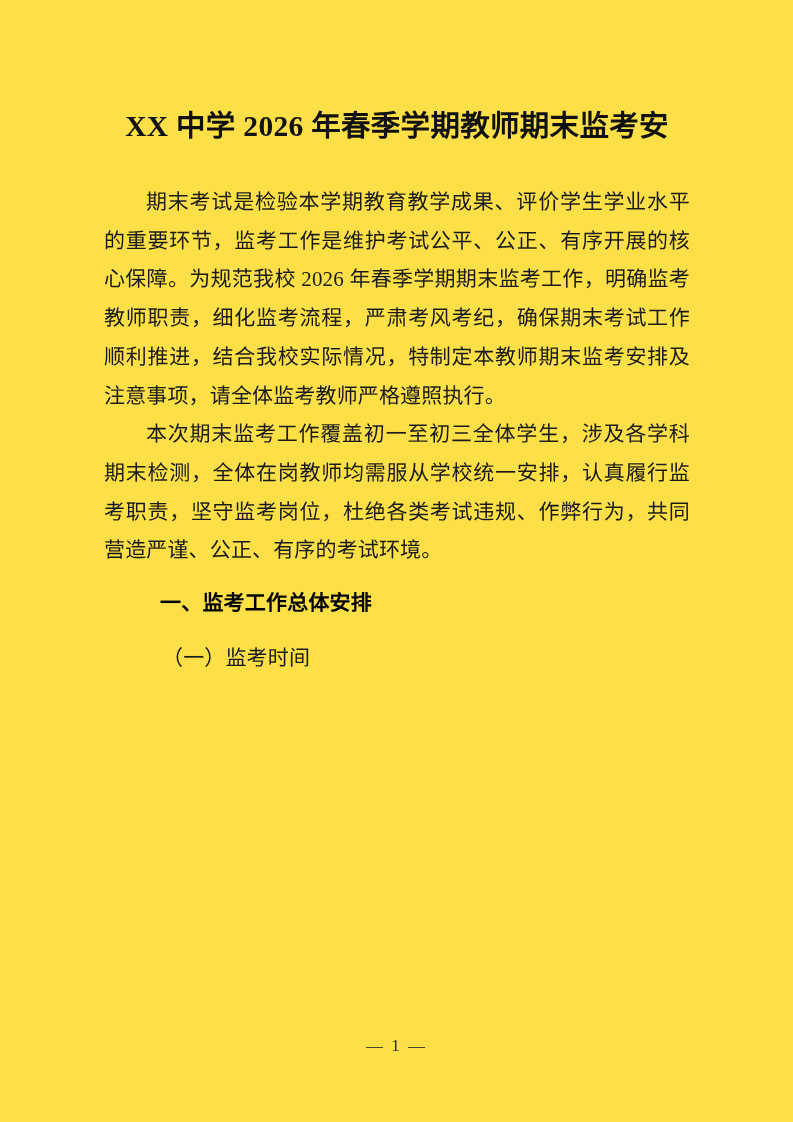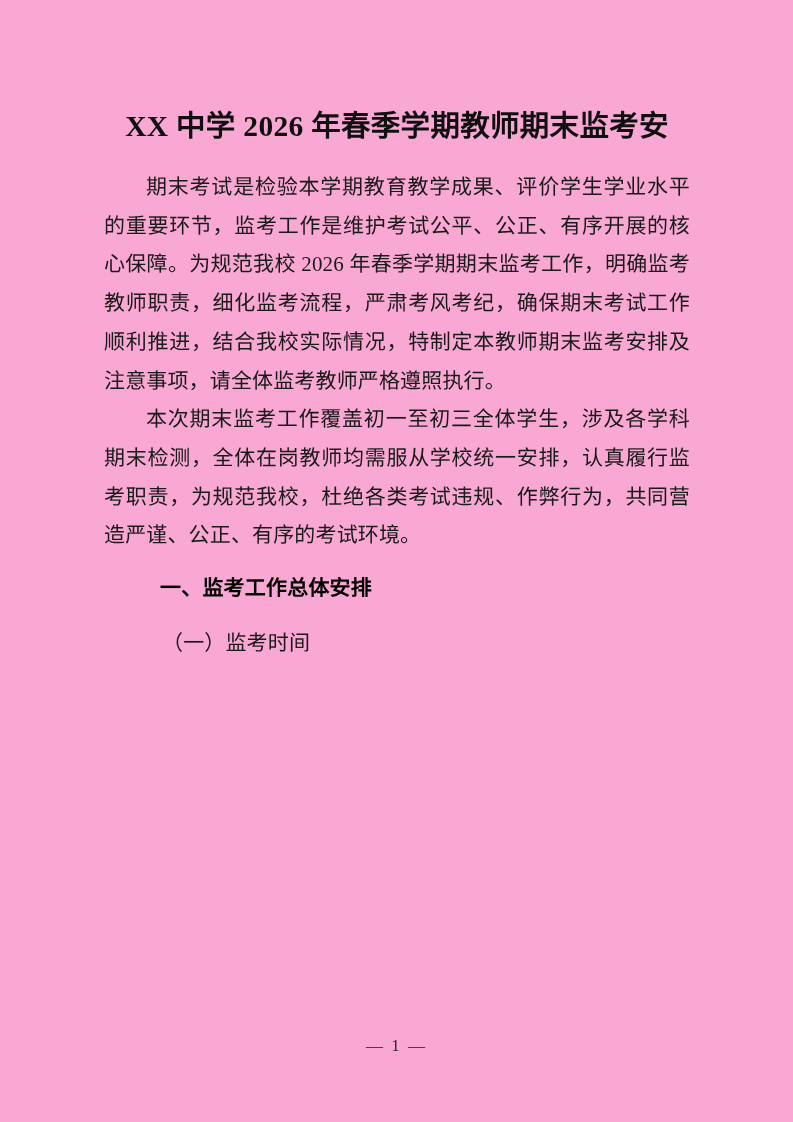--- a/index.html
+++ b/index.html
@@ -17,21 +17,21 @@
     color: #000000;
     -webkit-font-smoothing: antialiased;
   }
 
   .page {
     position: absolute;
     left: 0;
     top: 0;
     width: 793px;
     height: 1122px;
-    background: #f9a8d4;
+    background: #fde047;
     box-sizing: border-box;
   }
 
   .content {
     position: absolute;
     left: 104px;
     top: 104px;
     width: 586px;
   }
 
@@ -55,21 +55,21 @@
     line-height: 38.7px;
     text-align: justify;
     text-justify: inter-ideograph;
     text-indent: 2em;
     margin: 0;
     color: #1a1a1a;
     letter-spacing: 0.15px;
   }
 
   .para.first-body {
-    margin-top: 20px;
+    margin-top: 35px;
   }
 
   
   .h1-cn {
     font-family: "Liberation Sans", "DejaVu Sans", sans-serif;
     font-weight: 700;
     font-size: 21px;
     line-height: 38.7px;
     text-indent: 2em;
     margin: 14px;
@@ -109,21 +109,21 @@
 <div class="page">
 
   <div class="content">
 
     <h1 class="doc-title">
       <span>XX 中学 2026 年春季学期教师期末监考安</span><br>
     </h1>
 
     <p class="para first-body">期末考试是检验本学期教育教学成果、评价学生学业水平的重要环节，监考工作是维护考试公平、公正、有序开展的核心保障。为规范我校 2026 年春季学期期末监考工作，明确监考教师职责，细化监考流程，严肃考风考纪，确保期末考试工作顺利推进，结合我校实际情况，特制定本教师期末监考安排及注意事项，请全体监考教师严格遵照执行。</p>
 
-    <p class="para">本次期末监考工作覆盖初一至初三全体学生，涉及各学科期末检测，全体在岗教师均需服从学校统一安排，认真履行监考职责，为规范我校，杜绝各类考试违规、作弊行为，共同营造严谨、公正、有序的考试环境。</p>
+    <p class="para">本次期末监考工作覆盖初一至初三全体学生，涉及各学科期末检测，全体在岗教师均需服从学校统一安排，认真履行监考职责，坚守监考岗位，杜绝各类考试违规、作弊行为，共同营造严谨、公正、有序的考试环境。</p>
 
     <p class="h1-cn">一、监考工作总体安排</p>
 
     <p class="h2-cn">（一）监考时间</p>
 
 
 
 
   </div>
 

